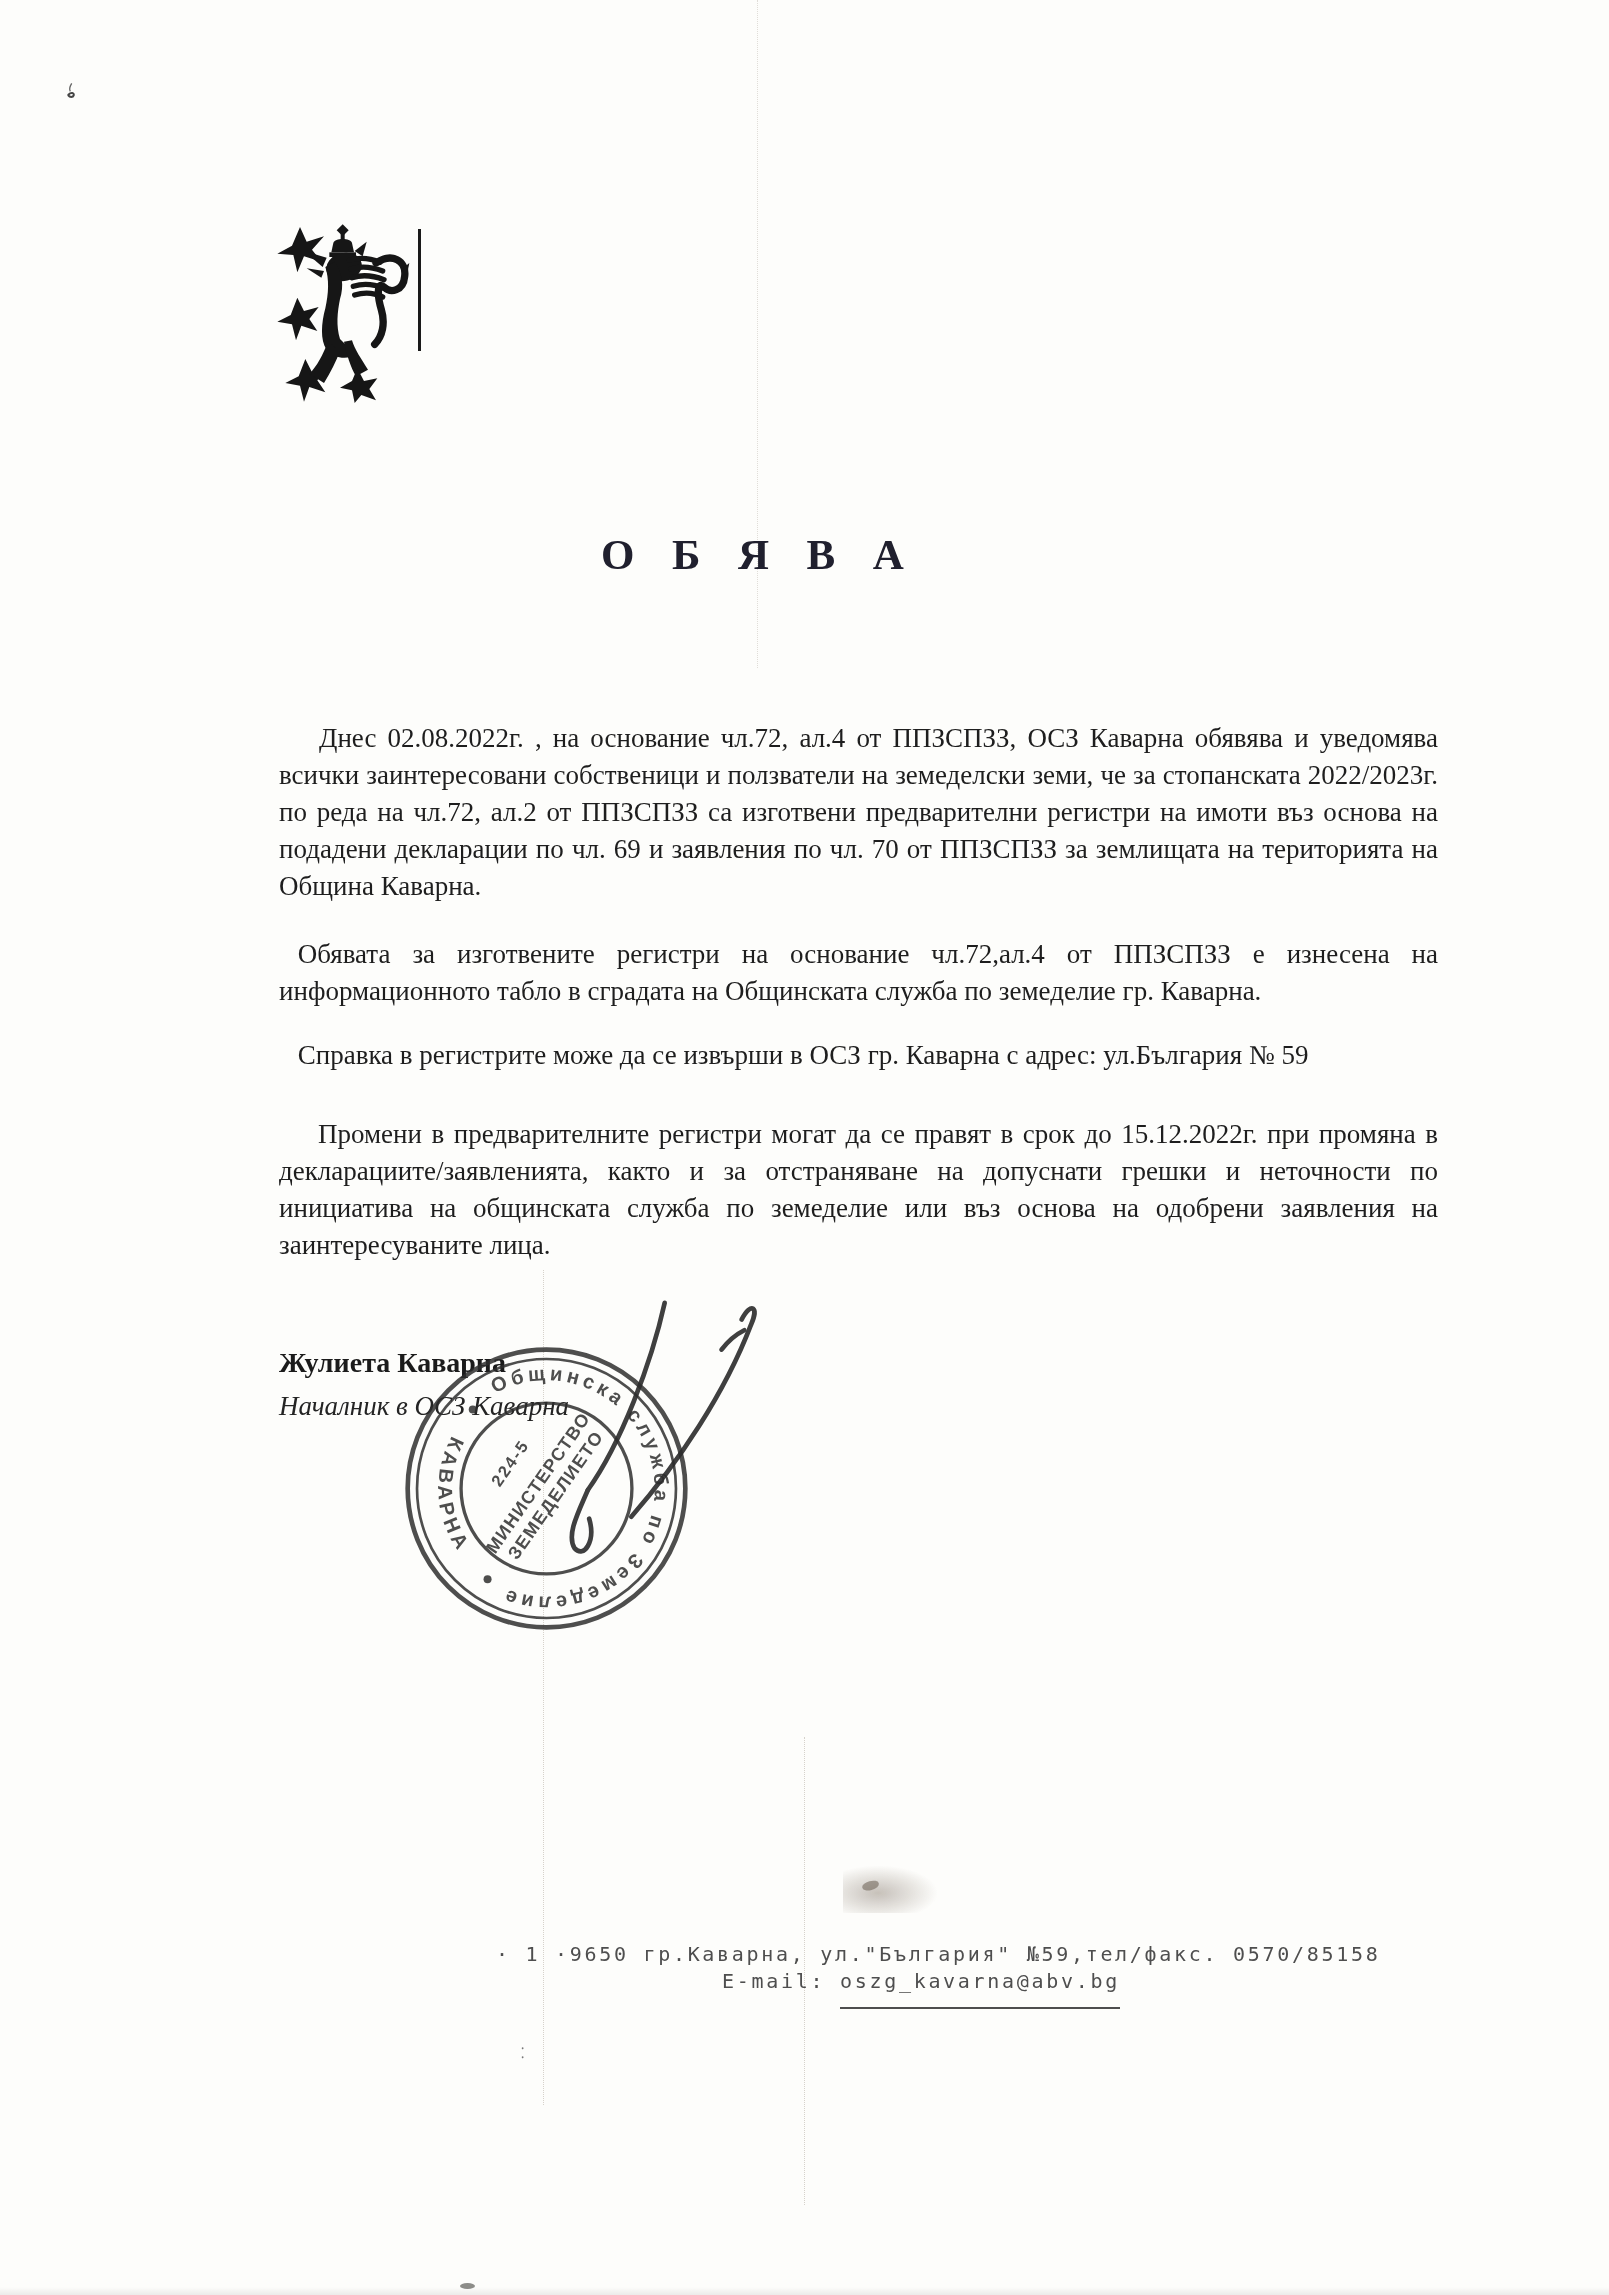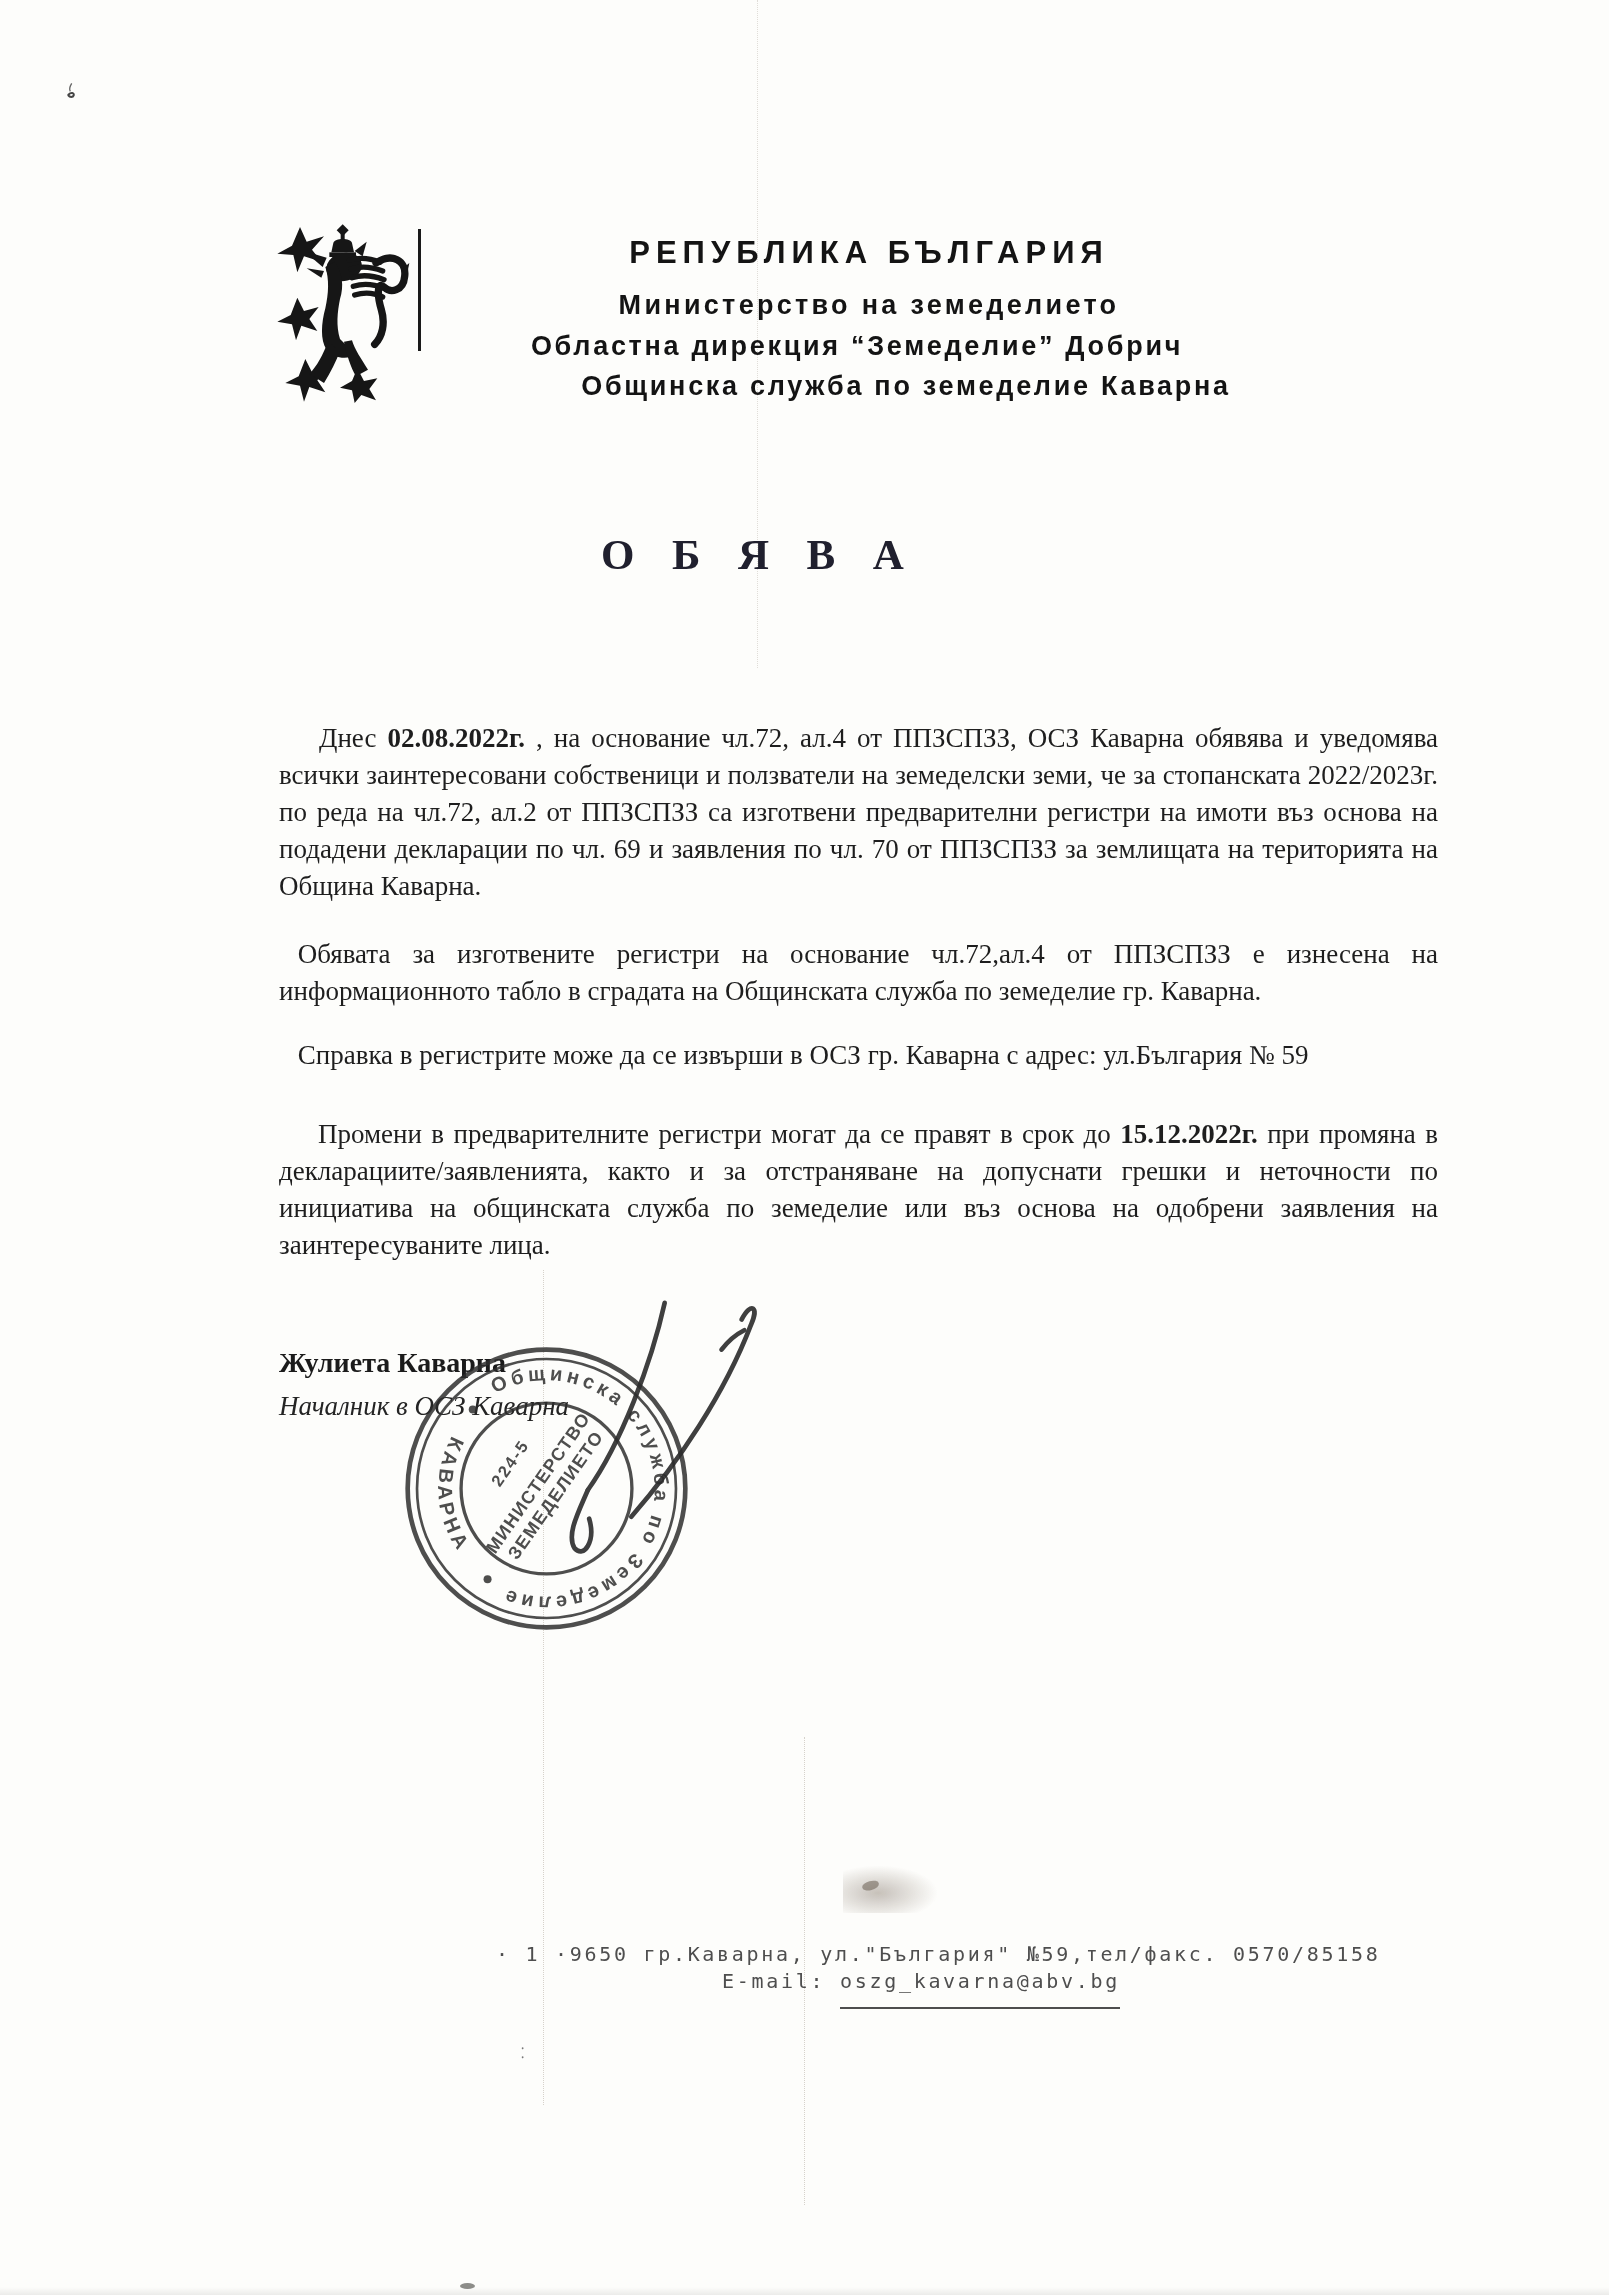--- a/index.html
+++ b/index.html
@@ -44,21 +44,21 @@
     position:absolute; left:601px; top:530px; width:388px; text-align:left;
     font-size:43px; font-weight:bold; letter-spacing:13.4px; color:#20202e;
   }
   
   .par{position:absolute; left:279px; width:1159px; font-size:27px; line-height:37px;
        text-align:justify; color:#1e1e1e;}
   .par.p1{top:720px; text-indent:40px;}
   .par.p2{top:936px; text-indent:18.7px;}
   .par.p3{top:1037px; text-indent:18.7px; text-align:left;}
   .par.p4{top:1116px; text-indent:39px;}
-  .par b{font-weight:bold;}
+  .par b{font-weight:normal;}
   
   .sig-name{position:absolute; left:279px; top:1347px; font-size:28px; font-weight:bold; color:#1b1b1b;}
   .sig-role{position:absolute; left:279px; top:1391px; font-size:27px; font-style:italic; color:#242424;}
   
   .stamp{position:absolute; left:401px; top:1343px; opacity:.84;}
   .stamp text{font-family:"Liberation Sans","DejaVu Sans",sans-serif; font-weight:bold;}
   .ring-text{font-size:30px; letter-spacing:6px;}
   .center-text{font-size:27px; letter-spacing:2px;}
   .center-num{font-size:25px; letter-spacing:3px;}
   .pen{position:absolute; left:521px; top:1286px; opacity:.9;}
@@ -115,26 +115,20 @@
     <path d="M42,204 L52,224 L74,218 L60,236 L72,254 L48,246 L40,268 L34,244 L12,240 L32,230 Z"></path>
 
     <path d="M76,178 C68,198 60,214 48,226 L70,240 C80,224 88,208 94,192 Z"></path>
     <path d="M100,178 C104,198 110,216 118,230 L136,220 C126,204 116,190 112,176 Z"></path>
 
     <path d="M120,218 L130,237 L150,233 L138,249 L148,266 L126,258 L116,270 L112,251 L94,247 L112,237 Z"></path>
   </svg>
 
   <div class="vrule"></div>
 
-  <div class="header-text">
-    <div class="h1">РЕПУБЛИКА БЪЛГАРИЯ</div>
-    <div class="h2">Министерство на земеделието</div>
-    <div class="h3">Областна дирекция “Земеделие” Добрич</div>
-    <div class="h4">Общинска служба по земеделие Каварна</div>
-  </div>
 
   <div class="doc-title">О Б Я В А</div>
 
   <div class="par p1"><span>Днес </span><b>02.08.2022г.</b><span> , на основание чл.72, ал.4 от ППЗСПЗЗ, ОСЗ Каварна обявява и уведомява всички заинтересовани собственици и ползватели на земеделски земи, че за стопанската 2022/2023г. по реда на чл.72, ал.2 от ППЗСПЗЗ са изготвени предварителни регистри на имоти въз основа на подадени декларации по чл. 69 и заявления по чл. 70 от ППЗСПЗЗ за землищата на територията на Община Каварна.</span></div>
 
   <div class="par p2">Обявата за изготвените регистри на основание чл.72,ал.4 от ППЗСПЗЗ е изнесена на информационното табло в сградата на Общинската служба по земеделие гр. Каварна.</div>
 
   <div class="par p3">Справка в регистрите може да се извърши в ОСЗ  гр. Каварна с адрес: ул.България № 59</div>
 
   <div class="par p4"><span>Промени в предварителните регистри могат да се правят в срок до </span><b>15.12.2022г.</b><span> при промяна в декларациите/заявленията, както и за отстраняване на допуснати грешки и неточности по инициатива на общинската служба по земеделие или въз основа на одобрени заявления на заинтересуваните лица.</span></div>

